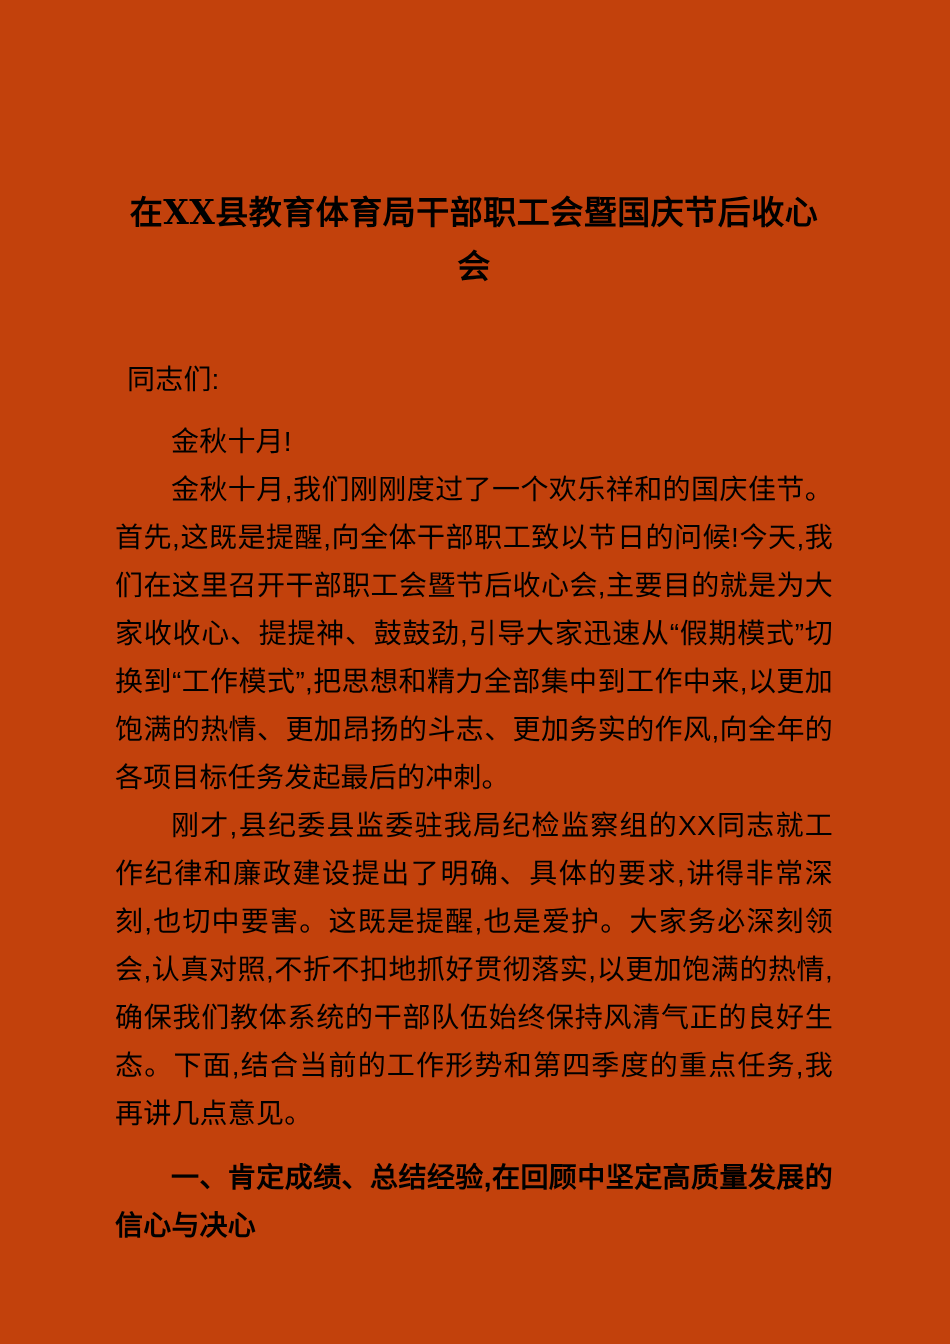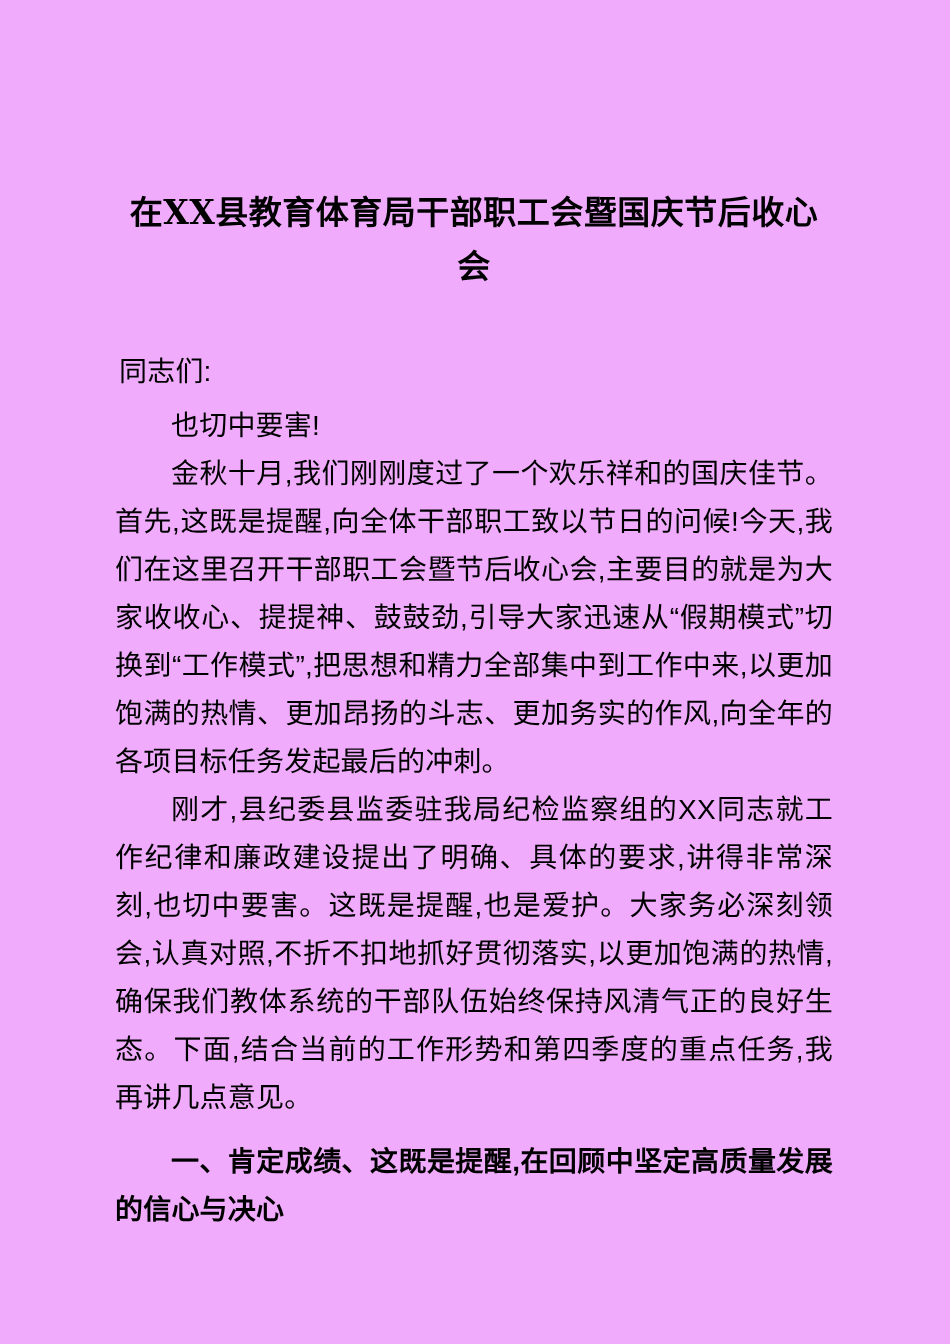--- a/index.html
+++ b/index.html
@@ -6,21 +6,21 @@
   html, body {
     margin: 0;
     padding: 0;
     background: #ffffff;
   }
 
   .page {
     position: relative;
     width: 950px;
     height: 1344px;
-    background: #f0abfc;
+    background: #c2410c;
     box-sizing: border-box;
     overflow: hidden;
     font-family: "Liberation Sans", "DejaVu Sans", sans-serif;
     color: #000000;
   }
 
   
   .content {
     position: absolute;
     left: 115px;
@@ -40,21 +40,21 @@
     letter-spacing: 0.5px;
     color: #000000;
   }
 
   .title-line {
     display: block;
   }
 
   
   .salutation {
-    margin: 4px;
+    margin: 12px;
     padding-top: 50px;
     font-size: 28px;
     line-height: 48px;
     text-align: justify;
     text-justify: inter-ideograph;
     letter-spacing: 0.2px;
   }
 
   
   .body-para {
@@ -89,22 +89,22 @@
 
 <div class="page">
   <div class="content">
 
     <h1 class="doc-title">
       <span class="title-line">在XX县教育体育局干部职工会暨国庆节后收心会</span>
     </h1>
 
     <p class="salutation">同志们:</p>
 
-    <p class="body-para greeting">也切中要害!</p>
+    <p class="body-para greeting">金秋十月!</p>
 
     <p class="body-para">金秋十月,我们刚刚度过了一个欢乐祥和的国庆佳节。首先,这既是提醒,向全体干部职工致以节日的问候!今天,我们在这里召开干部职工会暨节后收心会,主要目的就是为大家收收心、提提神、鼓鼓劲,引导大家迅速从“假期模式”切换到“工作模式”,把思想和精力全部集中到工作中来,以更加饱满的热情、更加昂扬的斗志、更加务实的作风,向全年的各项目标任务发起最后的冲刺。</p>
 
     <p class="body-para">刚才,县纪委县监委驻我局纪检监察组的XX同志就工作纪律和廉政建设提出了明确、具体的要求,讲得非常深刻,也切中要害。这既是提醒,也是爱护。大家务必深刻领会,认真对照,不折不扣地抓好贯彻落实,以更加饱满的热情,确保我们教体系统的干部队伍始终保持风清气正的良好生态。下面,结合当前的工作形势和第四季度的重点任务,我再讲几点意见。</p>
 
-    <p class="section-heading">一、肯定成绩、这既是提醒,在回顾中坚定高质量发展的信心与决心</p>
+    <p class="section-heading">一、肯定成绩、总结经验,在回顾中坚定高质量发展的信心与决心</p>
 
   </div>
 </div>
 
 </body></html>

